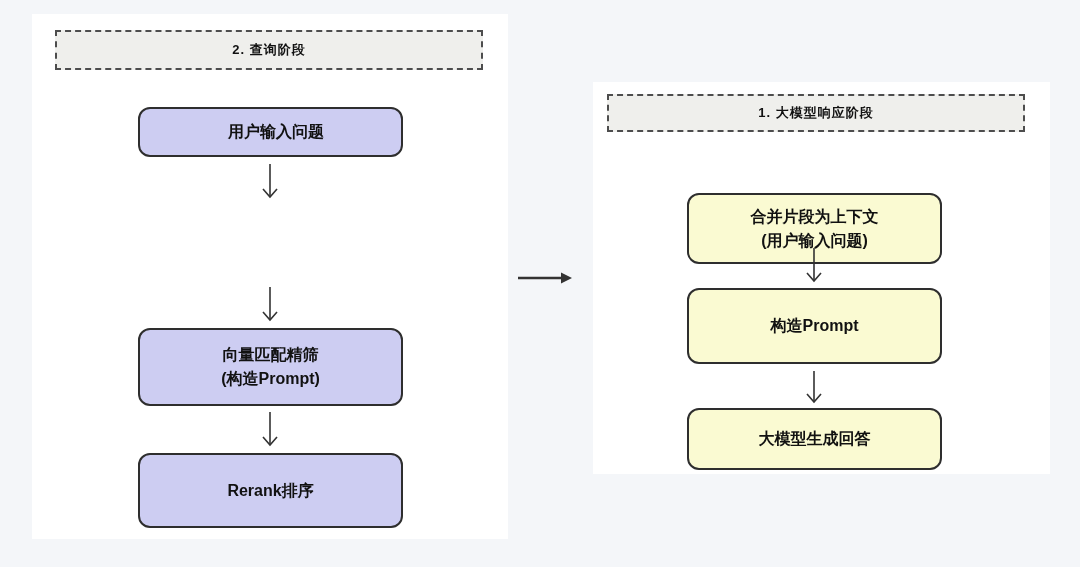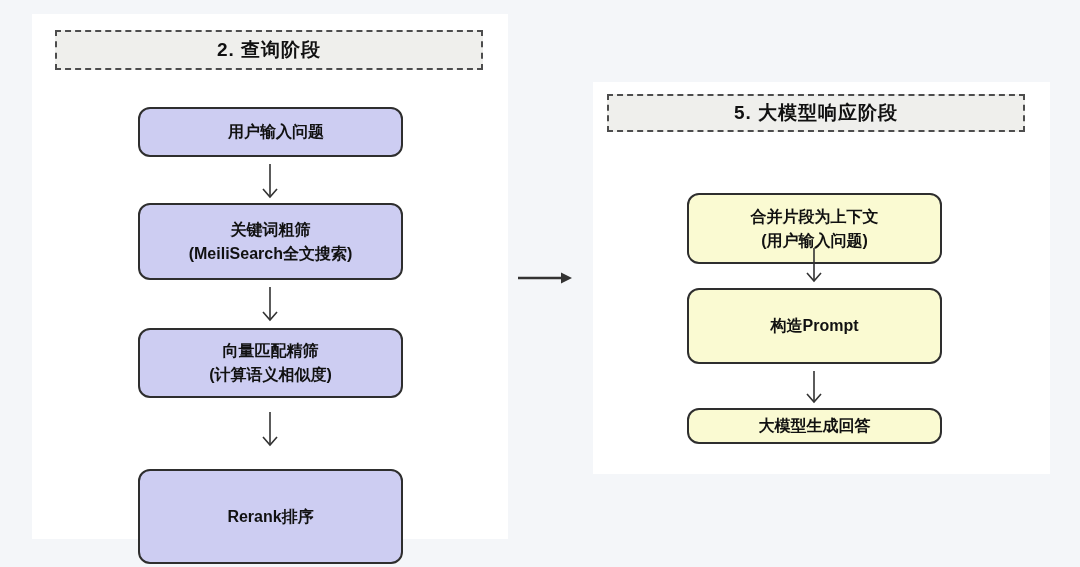--- a/index.html
+++ b/index.html
@@ -8,21 +8,21 @@
     --purple:#cdcdf2; --yellow:#fafad2; --arrow:#333333; --text:#111111;
   }
   *{margin:0;padding:0;box-sizing:border-box;}
   html,body{background:var(--page-bg);}
   body{font-family:"Liberation Sans","DejaVu Sans",sans-serif;color:var(--text);}
   .stage{position:relative;width:1080px;height:567px;background:var(--page-bg);overflow:hidden;}
   .panel{position:absolute;background:var(--panel-bg);}
   .panel-left{left:32px;top:14px;width:476px;height:525px;}
   .panel-right{left:593px;top:82px;width:457px;height:392px;}
   .phase-header{position:absolute;border:2px dashed var(--header-border);background:var(--header-bg);
-    display:flex;align-items:center;justify-content:center;font-weight:bold;font-size:19px;letter-spacing:1px;}
+    display:flex;align-items:center;justify-content:center;font-weight:bold;font-size:13px;letter-spacing:1px;}
   .panel-left .phase-header{left:23px;top:16px;width:428px;height:40px;}
   .panel-right .phase-header{left:14px;top:12px;width:418px;height:38px;}
   .node{position:absolute;border:2.5px solid var(--node-border);border-radius:12px;
     display:flex;flex-direction:column;align-items:center;justify-content:center;
     text-align:center;font-weight:bold;font-size:16px;line-height:24px;padding:4px 8px;}
   .node.purple{background:var(--purple);}
   .node.yellow{background:var(--yellow);}
   .panel-left .node{left:106px;width:265px;}
   .panel-right .node{left:94px;width:255px;}
   .sub:empty{display:none;}
@@ -42,71 +42,67 @@
     <div class="node purple" style="top:93px;height:50px;padding-left:19px;">
       <div>用户输入问题</div>
 
     </div>
 
     <svg class="v-arrow" style="left:226px;top:149px;" width="24" height="36">
       <line x1="12" y1="1" x2="12" y2="33" stroke-width="1.6"></line>
       <polyline points="5,26 12,34 19,26" stroke-width="1.6"></polyline>
     </svg>
 
-    <div class="node purple" style="top:189px;height:77px;">
-      <div>关键词粗筛</div>
-      <div class="sub">(MeiliSearch全文搜索)</div>
-    </div>
 
     <svg class="v-arrow" style="left:226px;top:272px;" width="24" height="36">
       <line x1="12" y1="1" x2="12" y2="33" stroke-width="1.6"></line>
       <polyline points="5,26 12,34 19,26" stroke-width="1.6"></polyline>
     </svg>
 
-    <div class="node purple" style="top:314px;height:70px;">
+    <div class="node purple" style="top:314px;height:78px;">
       <div>向量匹配精筛</div>
-      <div class="sub">(计算语义相似度)</div>
+      <div class="sub">(构造Prompt)</div>
     </div>
 
     <svg class="v-arrow" style="left:226px;top:397px;" width="24" height="36">
       <line x1="12" y1="1" x2="12" y2="33" stroke-width="1.6"></line>
       <polyline points="5,26 12,34 19,26" stroke-width="1.6"></polyline>
     </svg>
 
-    <div class="node purple" style="top:455px;height:95px;">
+    <div class="node purple" style="top:439px;height:75px;">
       <div>Rerank排序</div>
     </div>
   </div>
 
   <svg class="h-arrow" width="56" height="16">
     <line x1="1" y1="8" x2="44" y2="8" stroke-width="2.4"></line>
     <polygon points="44,2.5 55,8 44,13.5"></polygon>
   </svg>
 
   <div class="panel panel-right">
-    <div class="phase-header">5. 大模型响应阶段</div>
+    <div class="phase-header">1. 大模型响应阶段</div>
 
     <div class="node yellow" style="top:83px;height:71px;margin-top:28px;">
       <div>合并片段为上下文</div>
       <div class="sub">(用户输入问题)</div>
     </div>
 
     <svg class="v-arrow" style="left:209px;top:165px;" width="24" height="36">
       <line x1="12" y1="1" x2="12" y2="33" stroke-width="1.6"></line>
       <polyline points="5,26 12,34 19,26" stroke-width="1.6"></polyline>
     </svg>
 
     <div class="node yellow" style="top:206px;height:76px;justify-content:center;">
       <div>构造Prompt</div>
     </div>
 
     <svg class="v-arrow" style="left:209px;top:288px;" width="24" height="34">
       <line x1="12" y1="1" x2="12" y2="31" stroke-width="1.6"></line>
       <polyline points="5,24 12,32 19,24" stroke-width="1.6"></polyline>
     </svg>
 
-    <div class="node yellow" style="top:326px;height:36px;">
+    <div class="node yellow" style="top:326px;height:62px;">
       <div>大模型生成回答</div>
 
     </div>
   </div>
 
 </div>
 
 </body></html>

